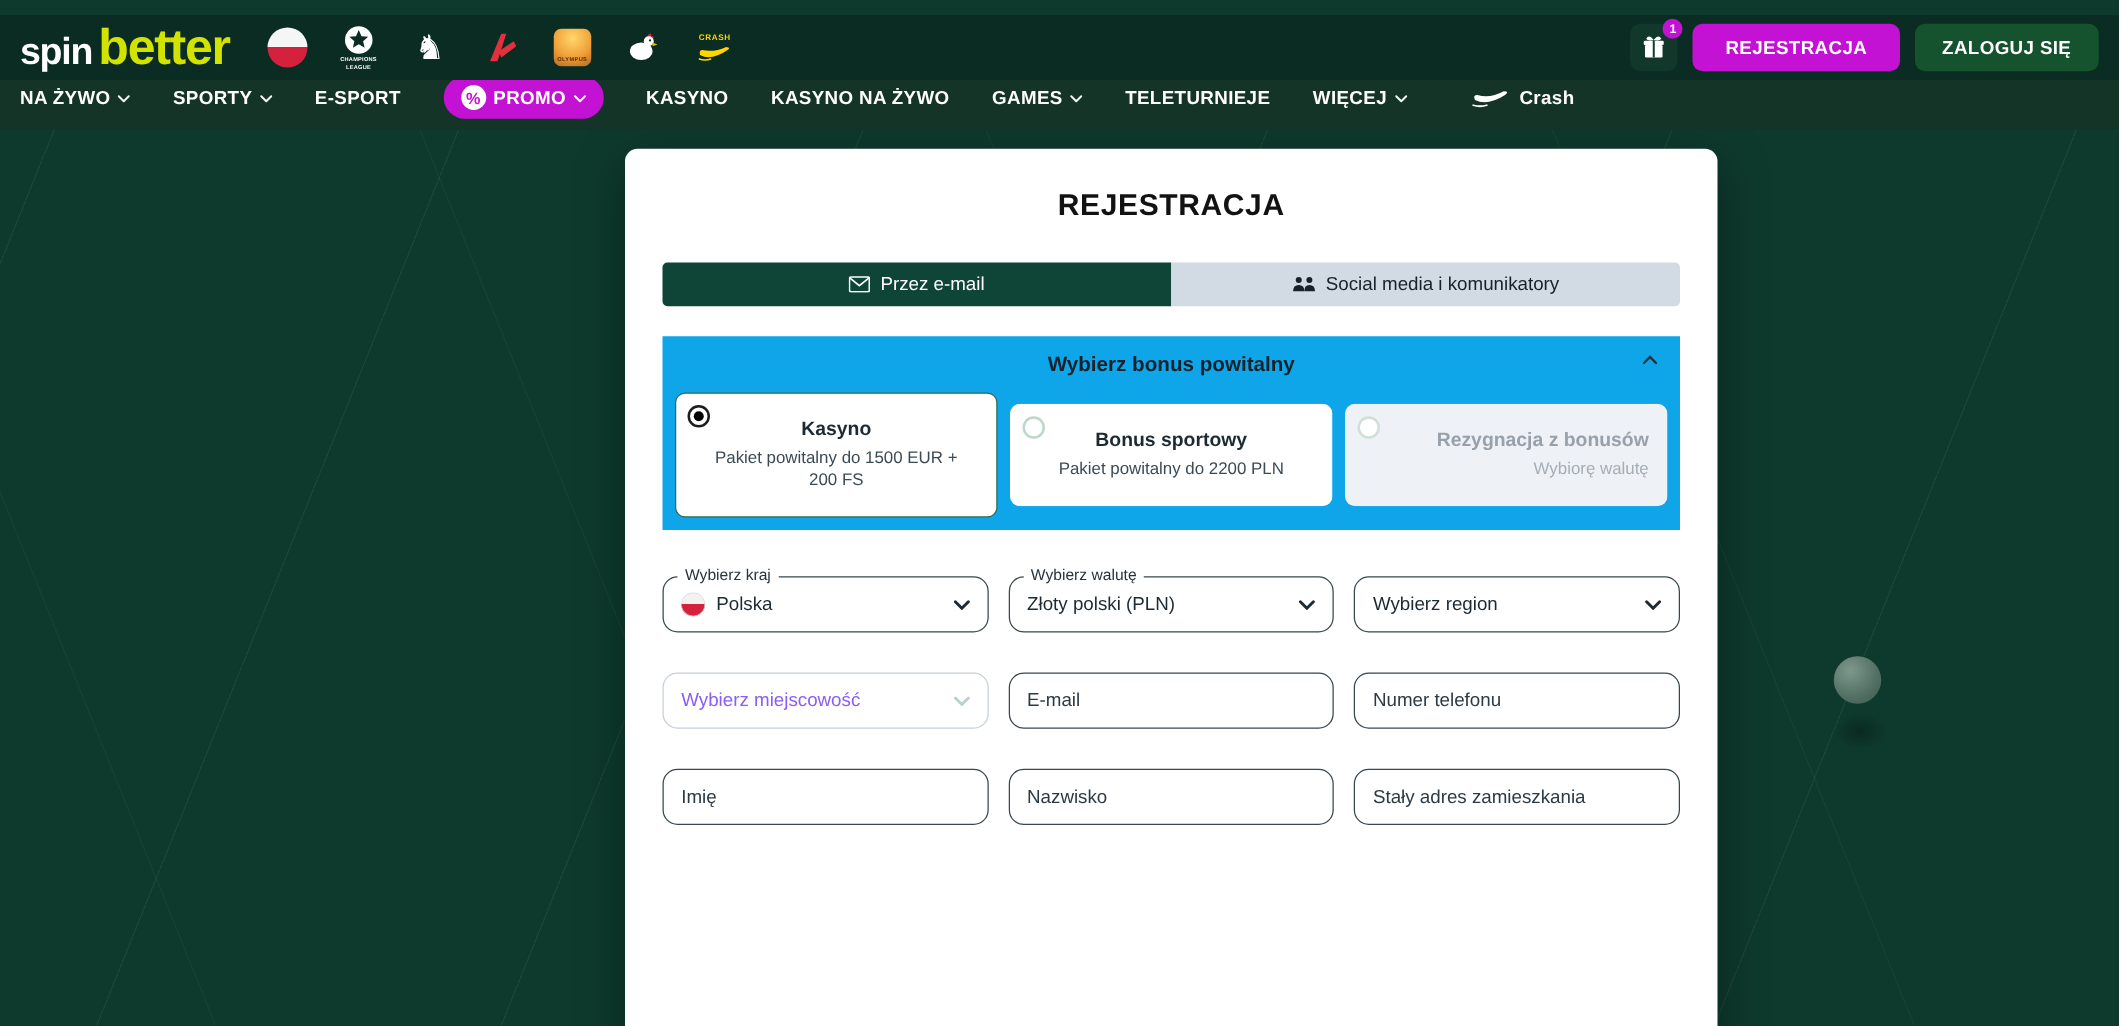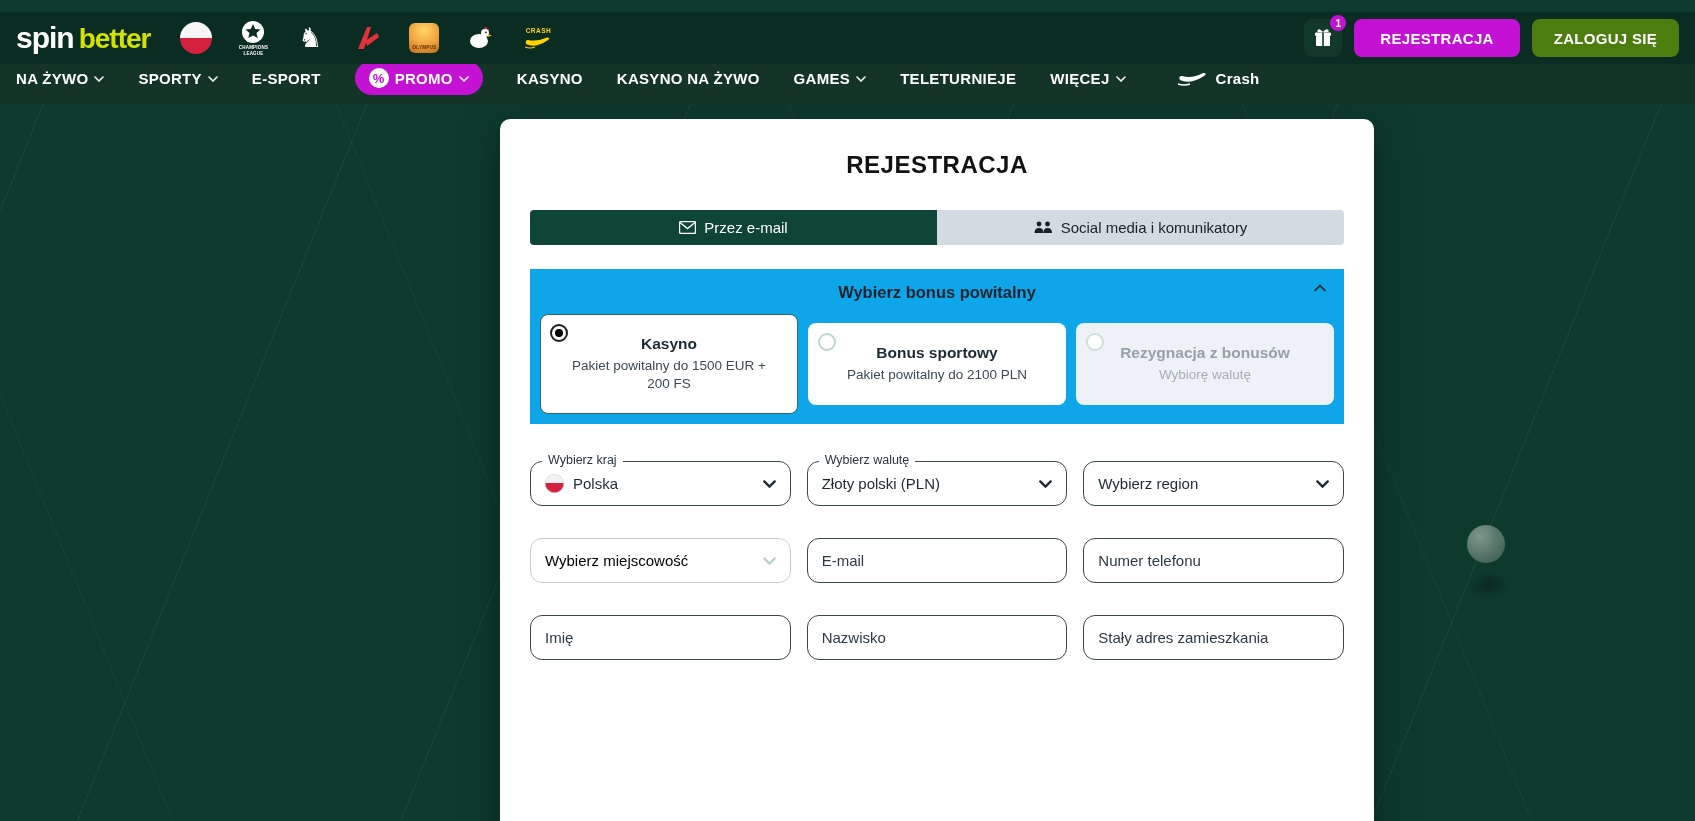--- a/index.html
+++ b/index.html
@@ -6,37 +6,37 @@
   html,body { width:1695px; height:821px; overflow:hidden; font-family:"Liberation Sans", sans-serif; }
   body { background:#0e3a2d; position:relative; }
 
   
   .header {
     position:absolute; left:0; top:12px; width:1695px; height:52px;
     background:#0a2c22; display:flex; align-items:center; padding:0 16px; z-index:30;
   }
   .logo { display:flex; align-items:baseline; cursor:pointer; }
   .logo .l1 { color:#ffffff; font-size:30px; font-weight:800; letter-spacing:-1px; }
-  .logo .l2 { color:#d3e300; font-size:28px; font-weight:800; letter-spacing:-1px; margin-left:5px; }
+  .logo .l2 { color:#d3e300; font-size:40px; font-weight:800; letter-spacing:-1px; margin-left:5px; }
 
   .promo-strip { display:flex; align-items:center; gap:17px; margin-left:26px; }
   .chip { width:40px; height:40px; display:flex; flex-direction:column; align-items:center; justify-content:center; cursor:pointer; }
   .flag-circle { width:32px; height:32px; border-radius:50%; background:linear-gradient(#f6f6f6 0 50%, #d4213d 50% 100%); }
   .cl-text { color:#fff; font-size:4.5px; font-weight:700; text-align:center; line-height:1.2; margin-top:1px; letter-spacing:.2px; }
   .pl-lion { color:#fff; font-size:27px; line-height:1; }
   .olympus { width:30px; height:30px; border-radius:6px; background:radial-gradient(circle at 50% 25%, #ffd76b, #f0a13a 55%, #b96a1e); display:flex; align-items:flex-end; justify-content:center; }
   .olympus span { font-size:4.5px; font-weight:800; color:#5a2b00; margin-bottom:3px; letter-spacing:.3px; }
   .crash-chip-label { color:#ffd400; font-size:6.5px; font-weight:800; letter-spacing:.5px; }
 
   .header-right { margin-left:auto; display:flex; align-items:center; gap:12px; }
   .gift-chip { position:relative; width:38px; height:38px; border-radius:9px; background:#12382c; display:flex; align-items:center; justify-content:center; cursor:pointer; }
   .gift-badge { position:absolute; top:-4px; right:-4px; min-width:16px; height:16px; border-radius:50%; background:#c312d4; color:#fff; font-size:10px; font-weight:700; display:flex; align-items:center; justify-content:center; }
   .btn { height:38px; border:none; border-radius:8px; font-family:"Liberation Sans",sans-serif; font-size:15px; font-weight:700; cursor:pointer; letter-spacing:.3px; }
   .btn-register { background:#c312d4; color:#fff; padding:0 26px; }
-  .btn-login { background:#4d7c0f; color:#fff; padding:0 22px; }
+  .btn-login { background:#14532d; color:#fff; padding:0 22px; }
 
   
   .nav {
     position:absolute; left:0; top:52px; width:1695px; height:52px;
     background:#143428; display:flex; align-items:center; padding:0 16px; gap:34px; z-index:29;
   }
   .nav-item { display:flex; align-items:center; gap:6px; color:#fff; font-size:15px; font-weight:700; letter-spacing:.3px; cursor:pointer; white-space:nowrap;justify-content:space-between; }
   .nav-item .chev { width:10px; height:6px; opacity:.95; margin-top:1px; }
   .nav-promo { background:#c312d4; border-radius:17px; height:34px; padding:0 14px; }
   .rosette { width:20px; height:20px; border-radius:50%; background:#fff; color:#c312d4; font-size:13px; font-weight:800; display:flex; align-items:center; justify-content:center; }
@@ -69,39 +69,39 @@
 
   
   .bonus-panel { position:relative; margin-top:24px; background:#0ea5e9; border-radius:0; padding:14px 10px 10px; }
   .bonus-heading { text-align:center; font-size:16.5px; font-weight:700; color:#16222b; }
   .collapse-chev { position:absolute; right:18px; top:15px; color:#22323c; cursor:pointer; width:12px; height:8px; }
   .bonus-cards { display:flex; gap:10px; margin-top:12px; align-items:center; }
   .bonus-card { position:relative; flex:1; background:#fff; border-radius:8px; border:1px solid transparent;
     min-height:82px; padding:10px 14px 10px; text-align:center; cursor:pointer;
     display:flex; flex-direction:column; justify-content:center; }
   .bonus-card.selected { border-color:#2c6e57; min-height:100px; }
-  .bonus-card.disabled { background:#eef1f5; cursor:default; }
+  .bonus-card.disabled { background:#eef1f5; cursor:default;align-items:flex-end; }
   .bc-title { font-size:15.5px; font-weight:700; color:#1c2a33; }
   .bc-sub { font-size:13.5px; color:#3c4a54; line-height:1.35; margin-top:4px; }
   .bonus-card.disabled .bc-title { color:#97a1ab; }
   .bonus-card.disabled .bc-sub { color:#a5aeb7; }
   .radio { position:absolute; left:9px; top:9px; width:18px; height:18px; border-radius:50%; border:2px solid #bcd8c9; background:#fff; }
   .radio.checked { border-color:#1d1d1d; }
   .radio.checked::after { content:""; position:absolute; left:3px; top:3px; width:8px; height:8px; border-radius:50%; background:#000; }
   .bonus-card.disabled .radio { border-color:#cfe0d8; }
 
   
   .form-grid { display:grid; grid-template-columns:1fr 1fr 1fr; column-gap:16px; row-gap:32px; margin-top:37px; }
   .field { position:relative; height:45px; border:1.4px solid #39474f; border-radius:12px;
     display:flex; align-items:center; padding:0 14px; font-size:15px; color:#1c2a33; background:#fff; cursor:pointer; }
   .field .flabel { position:absolute; top:-9px; left:11px; background:#fff; padding:0 6px; font-size:12.5px; color:#27343d; cursor:default; }
   .field .val { display:flex; align-items:center; gap:9px; }
   .field .chev { position:absolute; right:14px; width:13px; height:8px; color:#1c2a33; }
   .field.disabled { border-color:#c6d0d8; cursor:default; }
-  .field.disabled .ph { color:#000000; }
+  .field.disabled .ph { color:#8b5cf6; }
   .field.disabled .chev { color:#b9d2cf; }
   .mini-flag { width:19px; height:19px; border-radius:50%; background:linear-gradient(#f2f2f2 0 50%, #d4213d 50% 100%); box-shadow:0 0 0 .5px #d9d9d9 inset; }
   .field input { border:none; outline:none; width:100%; height:100%; font-family:"Liberation Sans",sans-serif; font-size:15px; color:#1d4ed8; background:transparent; cursor:text; }
   .field input::placeholder { color:#2b3a44; opacity:1; }
   .cal-icon { position:absolute; right:13px; color:#111; display:flex; }
 
   svg { display:block; }
 </style>
 </head>
 <body>
@@ -257,21 +257,21 @@
 
       <div class="bonus-cards">
         <div class="bonus-card selected">
           <div class="radio checked"></div>
           <div class="bc-title">Kasyno</div>
           <div class="bc-sub" style="max-width:210px; margin-left:auto; margin-right:auto;">Pakiet powitalny do 1500 EUR + 200 FS</div>
         </div>
         <div class="bonus-card">
           <div class="radio"></div>
           <div class="bc-title">Bonus sportowy</div>
-          <div class="bc-sub">Pakiet powitalny do 2100 PLN</div>
+          <div class="bc-sub">Pakiet powitalny do 2200 PLN</div>
         </div>
         <div class="bonus-card disabled">
           <div class="radio"></div>
           <div class="bc-title">Rezygnacja z bonusów</div>
           <div class="bc-sub">Wybiorę walutę</div>
         </div>
       </div>
     </div>
 
     <div class="form-grid">

